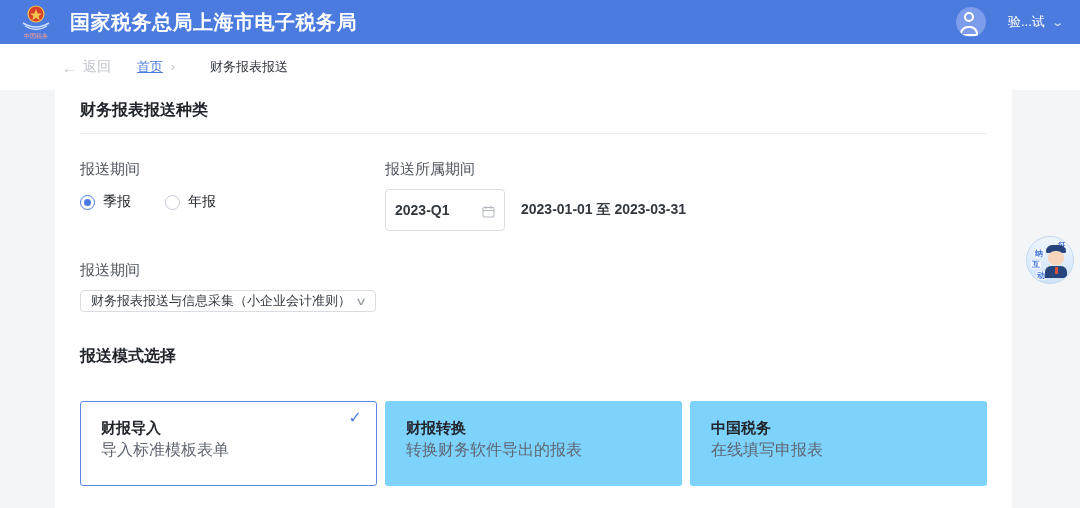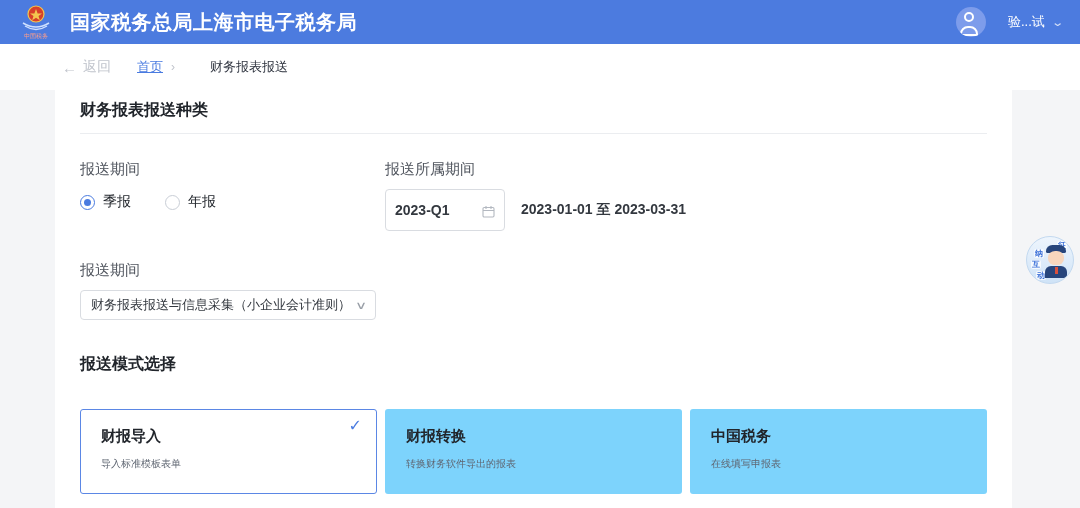--- a/index.html
+++ b/index.html
@@ -77,38 +77,38 @@
     width: 120px; height: 42px; border: 1px solid #d9dce1; border-radius: 4px;
     display: flex; align-items: center; justify-content: space-between;
     padding: 0 9px; background: #fff; cursor: pointer;
   }
   .date-value { font-size: 14px; font-weight: 600; color: #33383f; }
   .date-range { font-size: 14px; font-weight: 600; color: #33383f; }
 
   .subtype-block { margin-top: 30px; }
   .select-box {
     margin-top: 10px;
-    width: 296px; height: 30px; border: 1px solid #d9dce1; border-radius: 4px;
+    width: 296px; height: 22px; border: 1px solid #d9dce1; border-radius: 4px;
     display: flex; align-items: center; justify-content: space-between;
     padding: 0 10px; background: #fff; cursor: pointer; text-align: right;
   }
   .select-value { font-size: 13px; color: #33383f; white-space: nowrap; }
   .select-chev { color: #9aa0a8; font-size: 11px; transform: scaleX(1.5); }
 
   .mode-title { margin-top: 34px; }
 
   .cards { display: flex; gap: 8px; margin-top: 34px; }
   .card {
     width: 300px; height: 85px; border-radius: 3px;
     background: #7dd3fc; padding: 17px 20px; cursor: pointer; position: relative;
     border: 1px solid transparent;
   }
   .card.selected { background: #ffffff; border: 1px solid #5b87e5; }
   .card-title { font-size: 15px; font-weight: 700; color: #21252b; }
-  .card-desc { font-size: 10px; color: #5f6672; margin-top: 11px; }
+  .card-desc { font-size: 16px; color: #5f6672; margin-top: 2px; }
   .card-check {
     position: absolute; top: 6px; right: 14px;
     color: #4a7be0; font-size: 16px; font-weight: 700;
   }
 
   
   .mascot {
     position: absolute; right: 6px; top: 236px;
     width: 48px; height: 48px; border-radius: 50%;
     background: linear-gradient(180deg, #eef5fd 0%, #cfe3f7 100%);

